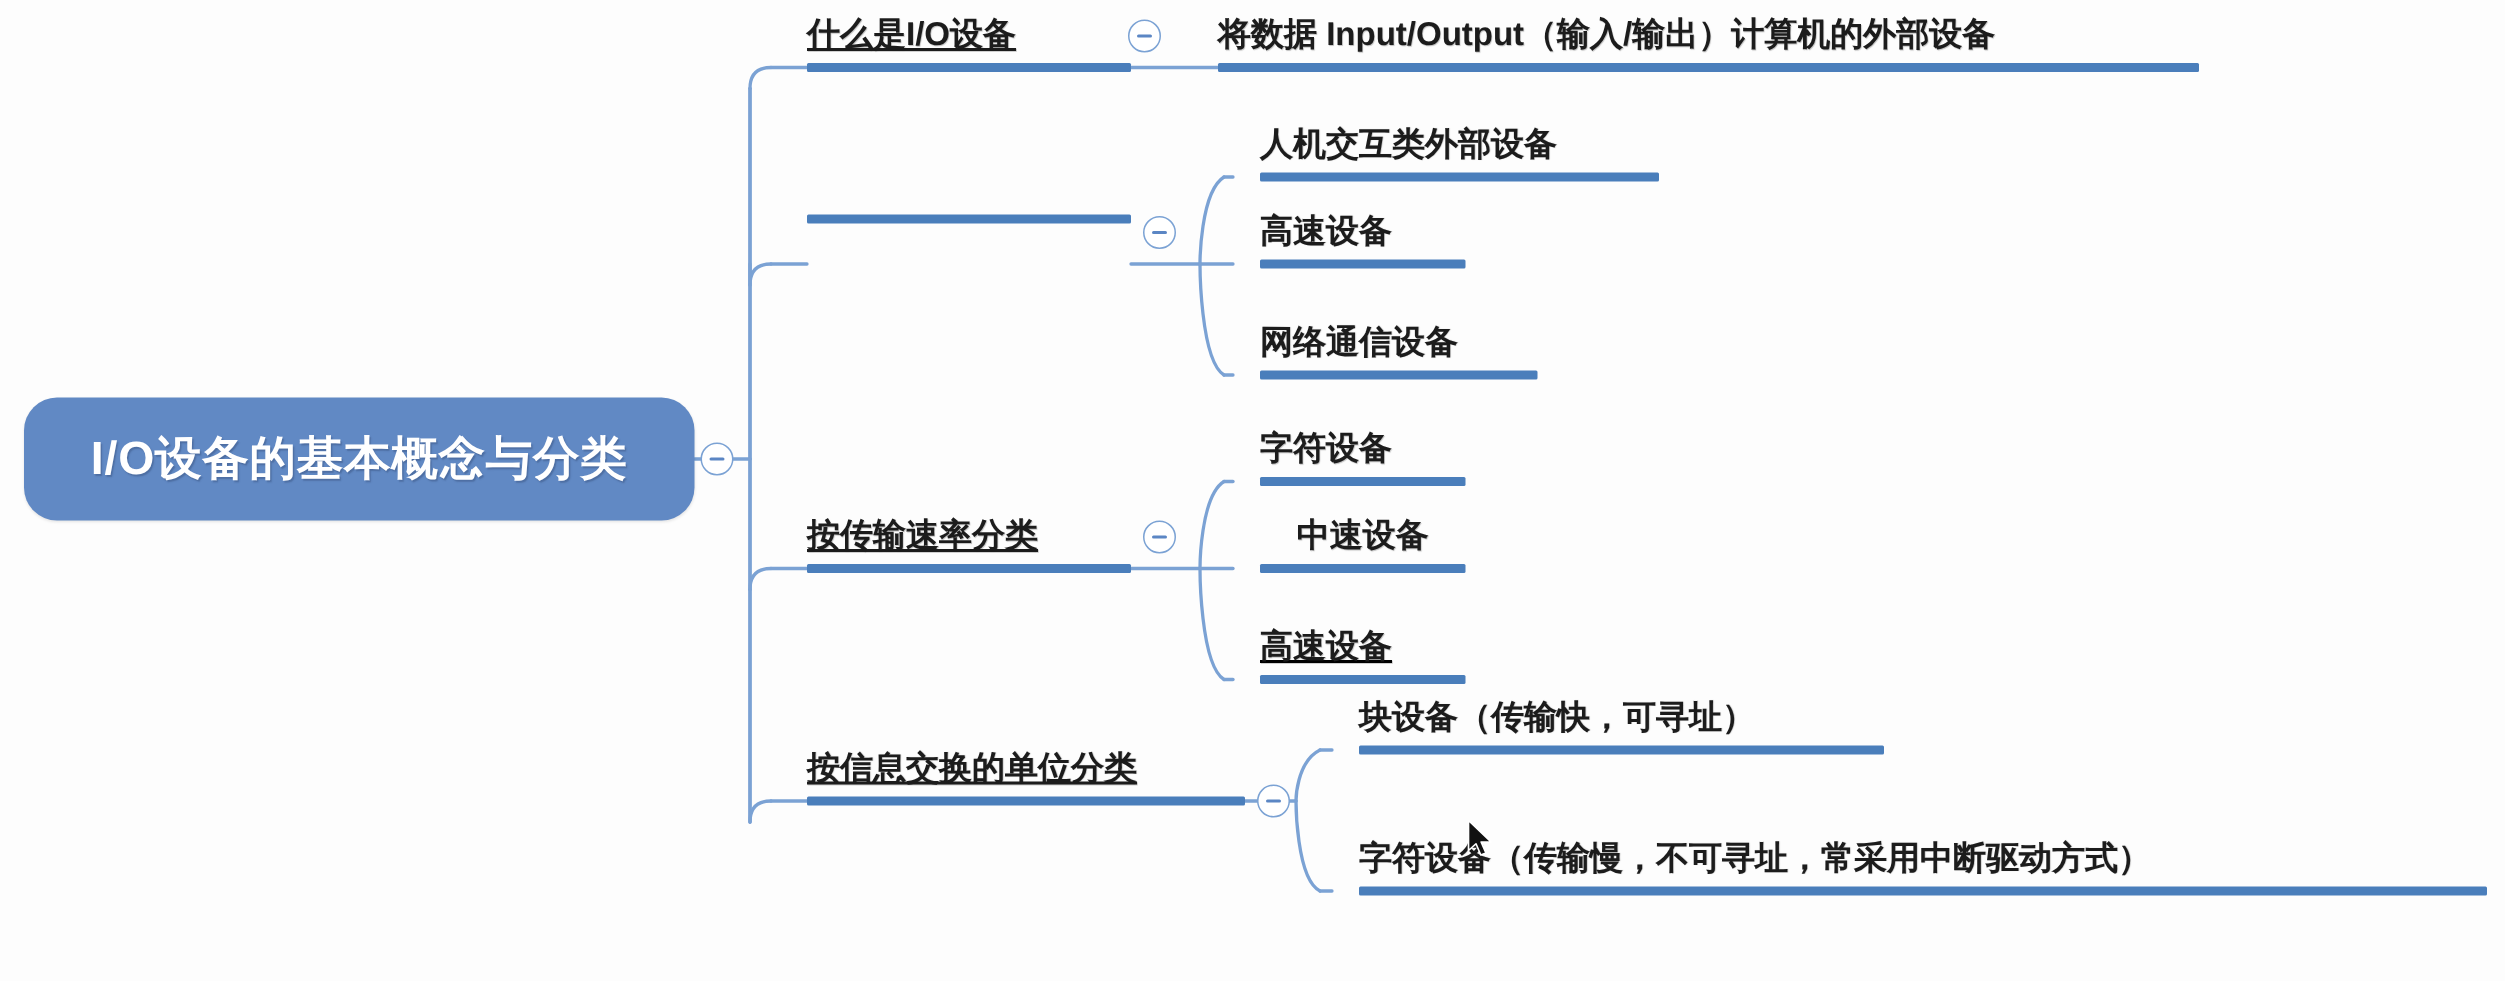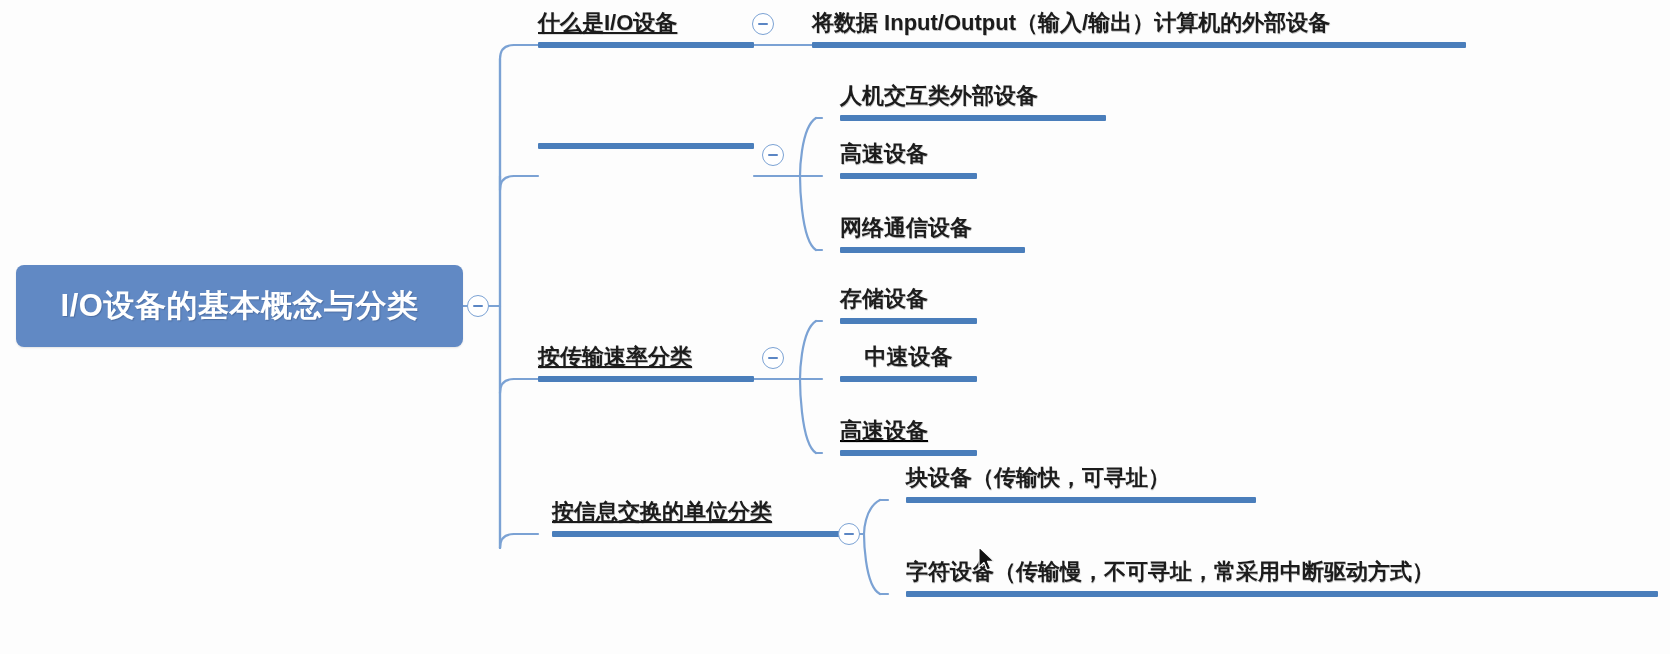--- a/index.html
+++ b/index.html
@@ -26,21 +26,21 @@
   }
 
   
   .root-node {
     position: absolute;
     left: 16px;
     top: 265px;
     width: 447px;
     height: 82px;
     background: #6189c4;
-    border-radius: 8px;
+    border-radius: 22px;
     display: flex;
     align-items: center;
     justify-content: center;
     box-shadow: 0 1px 2px rgba(0,0,0,0.10);
   }
   .root-label {
     color: #ffffff;
     font-size: 31px;
     font-weight: bold;
     letter-spacing: 0.5px;
@@ -189,33 +189,33 @@
 
   <div class="topic level2" style="left:538px; top:342px; width:216px;">
     <div class="t-text">按传输速率分类</div>
     <div class="t-bar"></div>
   </div>
   <div class="toggle" style="left:762px; top:347px;">
     <span class="minus"></span>
   </div>
 
   <div class="topic level3" style="left:840px; top:284px; width:137px;">
-    <div class="t-text">存储设备</div>
+    <div class="t-text">字符设备</div>
     <div class="t-bar"></div>
   </div>
   <div class="topic level3" style="left:840px; top:342px; width:137px;text-align:center;">
     <div class="t-text">中速设备</div>
     <div class="t-bar"></div>
   </div>
   <div class="topic level3" style="left:840px; top:416px; width:137px;text-decoration:underline;">
     <div class="t-text">高速设备</div>
     <div class="t-bar"></div>
   </div>
 
-  <div class="topic level2" style="left:552px; top:497px; width:292px;">
+  <div class="topic level2" style="left:538px; top:497px; width:292px;">
     <div class="t-text">按信息交换的单位分类</div>
     <div class="t-bar"></div>
   </div>
   <div class="toggle" style="left:838px; top:523px;">
     <span class="minus"></span>
   </div>
 
   <div class="topic level3" style="left:906px; top:463px; width:350px;">
     <div class="t-text">块设备（传输快，可寻址）</div>
     <div class="t-bar"></div>

